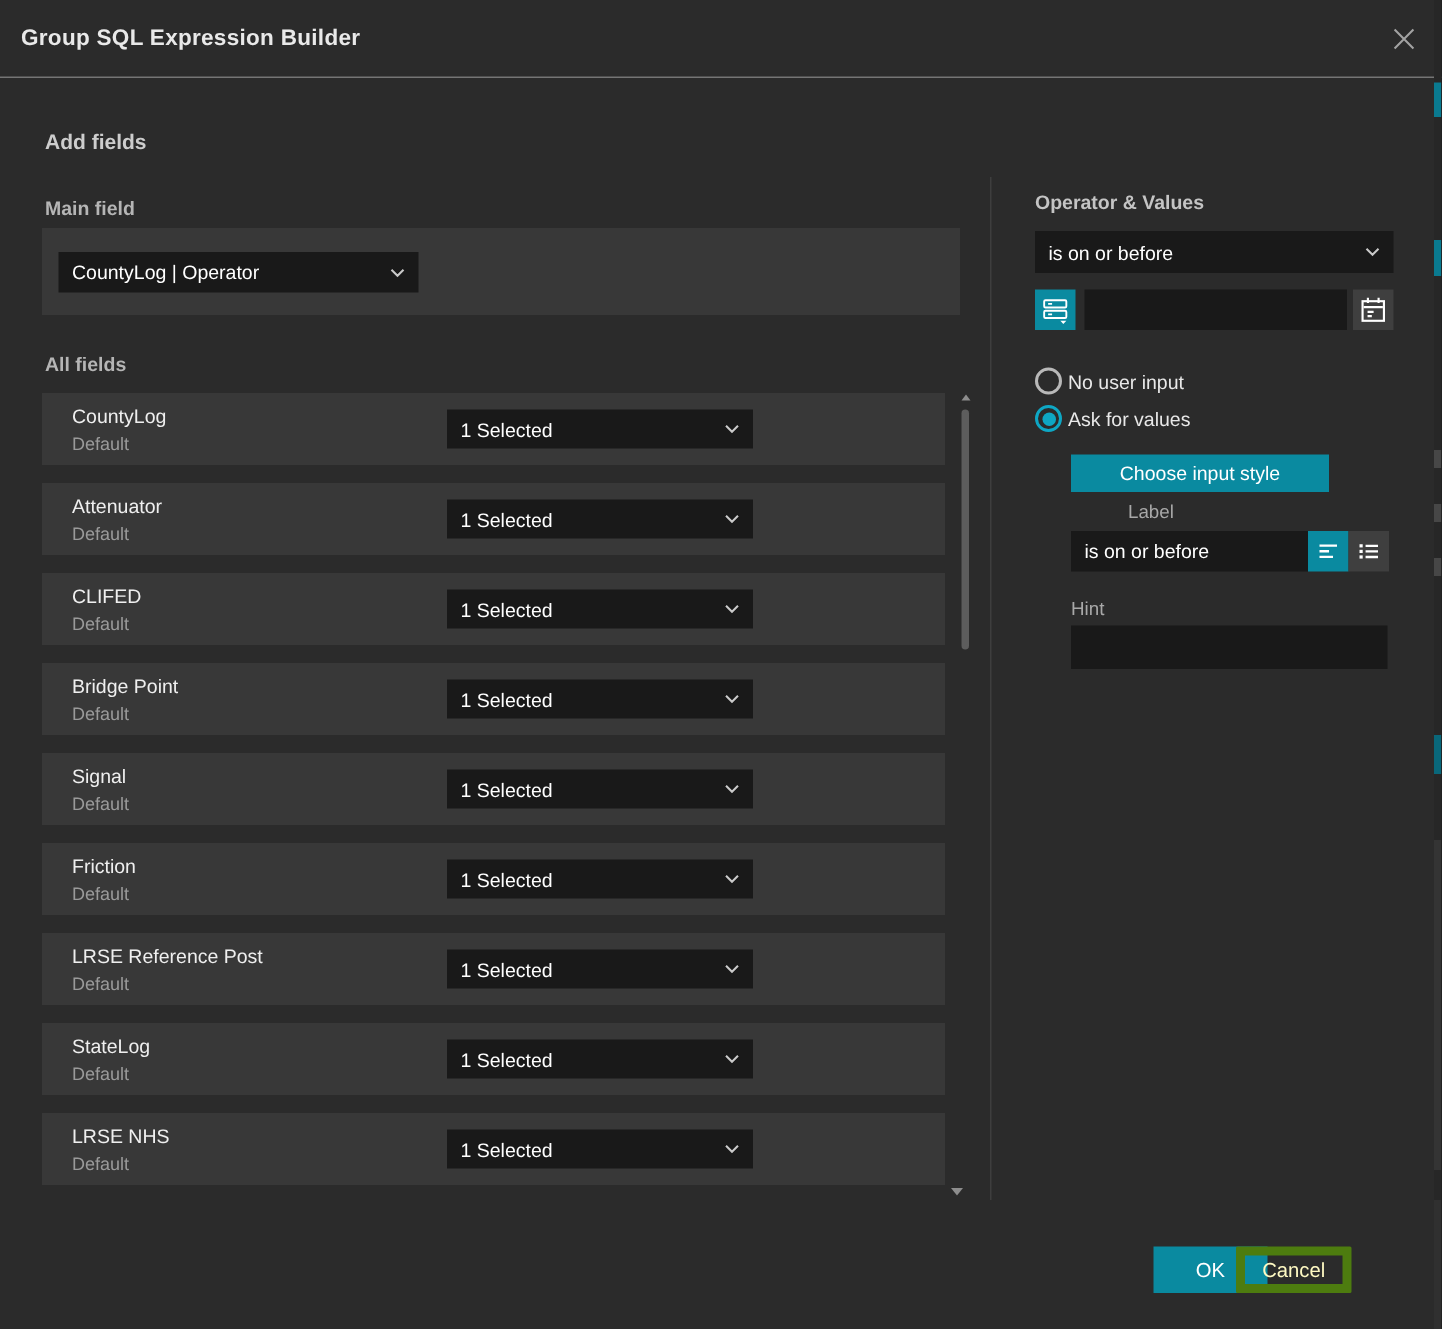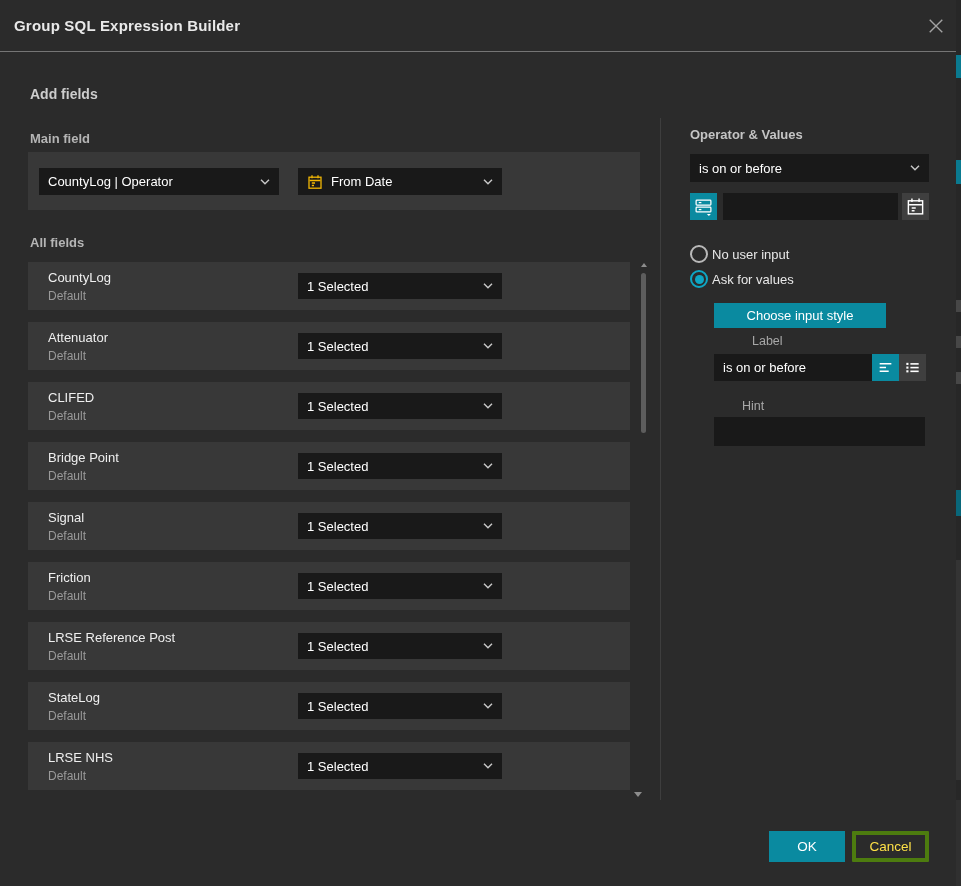--- a/index.html
+++ b/index.html
@@ -70,28 +70,28 @@
   .radio-row{position:absolute;left:690px;display:flex;align-items:center;cursor:pointer;}
   .radio-row.r1{top:245px;}
   .radio-row.r2{top:270px;}
   .radio{width:14px;height:14px;border:2px solid #b9b9b9;border-radius:50%;box-sizing:content-box;flex:0 0 auto;}
   .radio.selected{border-color:var(--accent-bright);position:relative;}
   .radio.selected::after{content:"";position:absolute;left:2.5px;top:2.5px;width:9px;height:9px;border-radius:50%;background:var(--accent-bright);}
   .radio-label{margin-left:4px;font-size:13px;color:#e8e8e8;}
   .choose-btn{position:absolute;left:714px;top:303px;width:172px;height:25px;background:var(--accent);color:#fff;border:none;font-size:13px;font-family:inherit;cursor:pointer;}
   .lbl{position:absolute;font-size:12.5px;color:#a8a8a8;}
   .lbl-label{left:752px;top:334px;text-align:center;}
-  .lbl-hint{left:714px;top:399px;margin-left:28px;}
+  .lbl-hint{left:714px;top:399px;}
   .label-input{position:absolute;left:714px;top:354px;width:158px;height:27px;}
   .align-btn{position:absolute;left:872px;top:354px;width:27px;height:27px;background:var(--accent);border:none;padding:5px;cursor:pointer;}
   .list-btn{position:absolute;left:899px;top:354px;width:27px;height:27px;background:var(--btn-dark);border:none;padding:5px;cursor:pointer;}
   .hint-input{position:absolute;left:714px;top:417px;width:211px;height:29px;}
   
   .ok-btn{position:absolute;left:769px;top:831px;width:76px;height:31px;background:var(--accent);border:none;color:#fff;font-size:13.5px;font-family:inherit;cursor:pointer;}
-  .cancel-btn{position:absolute;left:852px;top:831px;width:77px;height:31px;background:transparent;border:4px solid #4d7c0f;border-radius:1px;color:#fde047;font-size:13.5px;font-family:inherit;cursor:pointer;}
+  .cancel-btn{position:absolute;left:824px;top:831px;width:77px;height:31px;background:transparent;border:6px solid #4d7c0f;border-radius:1px;color:#fef9c3;font-size:13.5px;font-family:inherit;cursor:pointer;}
   
   .edge{position:absolute;right:0;top:0;width:5px;height:886px;background:#272727;}
   .edge .frag{position:absolute;left:0;width:5px;}
 </style>
 </head>
 <body>
 
 <div class="app">
 
   <div class="titlebar">
@@ -104,30 +104,20 @@
   </div>
 
   <div class="heading h-add">Add fields</div>
   <div class="heading h-main">Main field</div>
   <div class="heading h-all">All fields</div>
   <div class="heading h-op">Operator &amp; Values</div>
 
   <div class="main-row">
     <div class="select dd-source">
       <span class="sel-text">CountyLog | Operator</span>
-      <svg class="chev" viewBox="0 0 10 6">
-          <path d="M1 0.8 L5 4.8 L9 0.8" fill="none" stroke="currentColor" stroke-width="1.4"></path>
-        </svg>
-    </div>
-    <div class="select dd-field">
-      <svg class="ticon" viewBox="0 0 16 16">
-        <rect x="2" y="3.2" width="12" height="11" fill="none" stroke="var(--yellow)" stroke-width="1.3"></rect>
-        <path d="M5 1.2 V4.2 M11 1.2 V4.2 M2.6 6.5 H13.4 M4.8 9 H8 M4.8 11.5 H7" stroke="var(--yellow)" stroke-width="1.3" fill="none"></path>
-      </svg>
-      <span class="sel-text">From Date</span>
       <svg class="chev" viewBox="0 0 10 6">
           <path d="M1 0.8 L5 4.8 L9 0.8" fill="none" stroke="currentColor" stroke-width="1.4"></path>
         </svg>
     </div>
   </div>
 
   <div class="fields-list">
     <div class="field-row">
       <span class="field-name">CountyLog</span>
       <span class="field-sub">Default</span>

